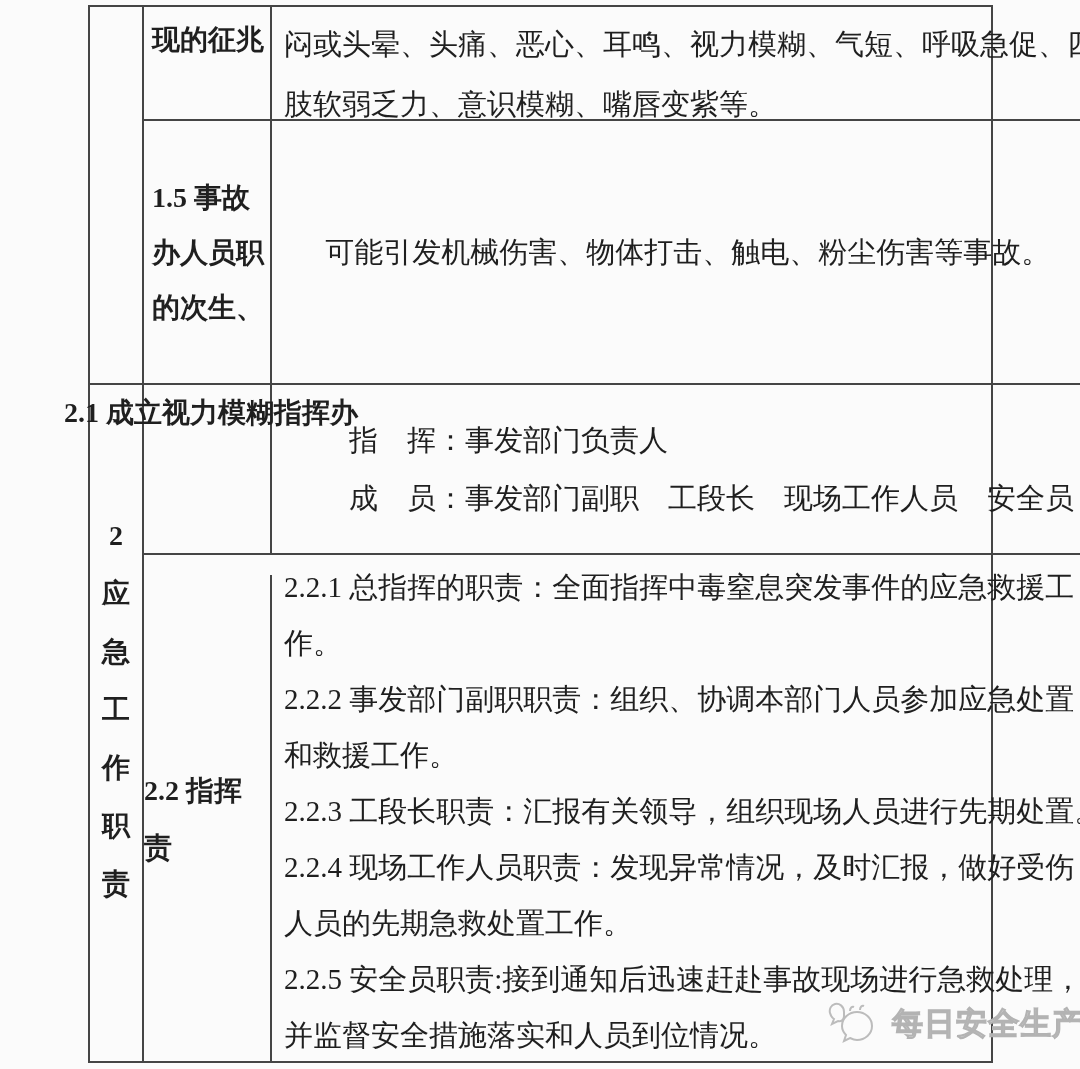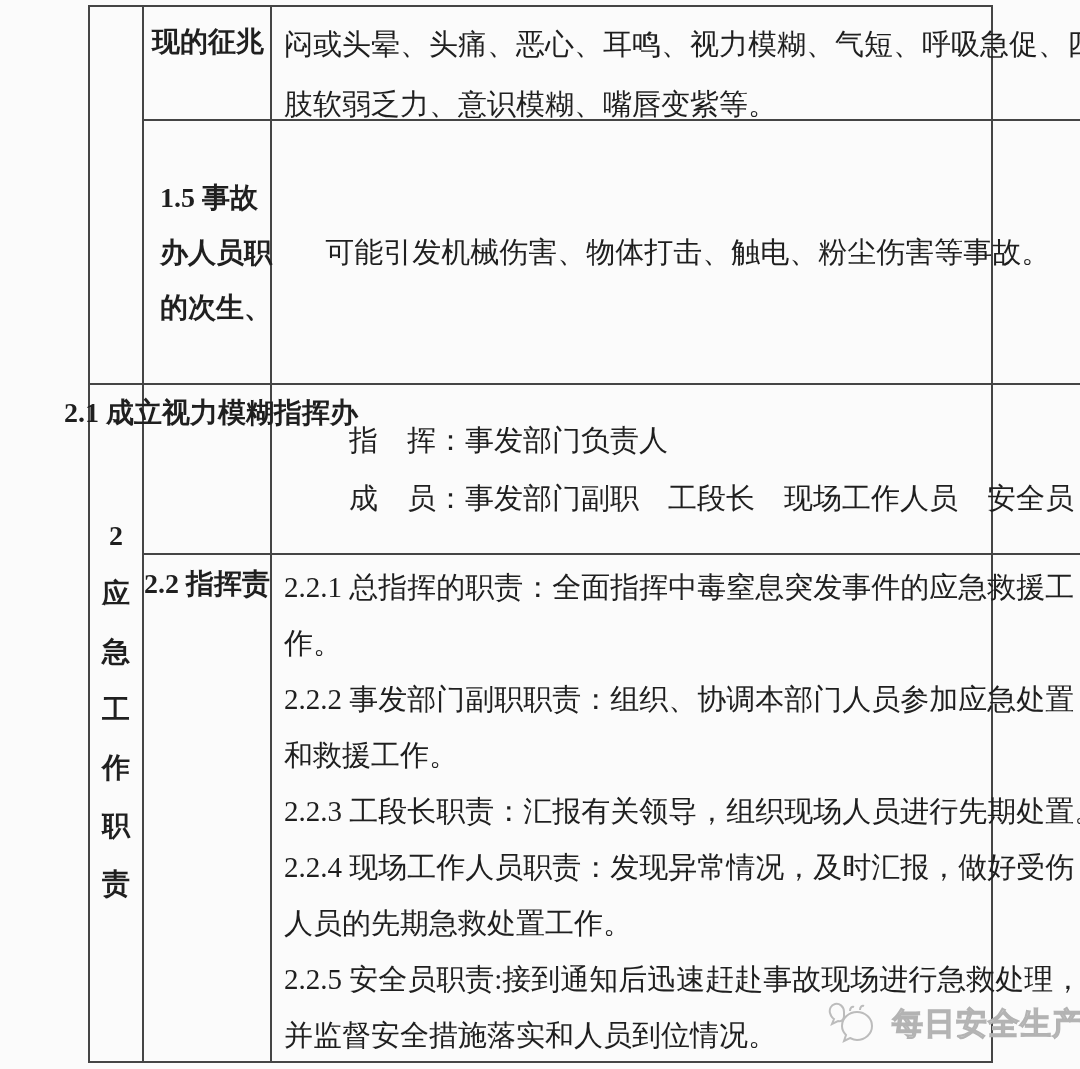--- a/index.html
+++ b/index.html
@@ -20,25 +20,25 @@
   .b-r{border-right:2px solid #454545;}
   .b-b{border-bottom:2px solid #454545;}
   
   .c1-sec1{grid-column:1;grid-row:1/3;}
   .c1-sec2{grid-column:1;grid-row:3/5;display:flex;flex-direction:column;align-items:center;justify-content:center;padding-bottom:28px;}
   .c1-sec2 .vchar{line-height:58px;font-size:28px;font-weight:bold;white-space:pre;}
   
   .hdr{font-weight:bold;font-size:28px;}
   .hdr .line{line-height:56px;white-space:nowrap;}
   .c2-r1{grid-column:2;grid-row:1;padding:7px 0 0 8px;}
-  .c2-r1 .line{line-height:56px;}
-  .c2-r2{grid-column:2;grid-row:2;display:flex;flex-direction:column;justify-content:center;padding-left:16px;}
+  .c2-r1 .line{line-height:56px;font-family:Liberation Mono, monospace;}
+  .c2-r2{grid-column:2;grid-row:2;display:flex;flex-direction:column;justify-content:center;padding-left:8px;}
   .c2-r2 .line{line-height:55px;}
   .c2-r3{grid-column:2;grid-row:3;display:flex;flex-direction:row;justify-content:center;padding-left:8px;}
-  .c2-r4{grid-column:2;grid-row:4;display:flex;flex-direction:row;justify-content:center;}
+  .c2-r4{grid-column:2;grid-row:4;display:flex;flex-direction:column;justify-content:center;margin-top:20px;}
   .c2-r4 .line{line-height:57px;}
   
   .content{font-size:29px;}
   .content .line{line-height:56px;white-space:pre;}
   .c3-r1{grid-column:3;grid-row:1;padding:7px 0 0 12px;}
   .c3-r1 .line{line-height:60px;}
   .c3-r2{grid-column:3;grid-row:2;display:flex;align-items:center;justify-content:center;}
   .c3-r2 .line{white-space:pre;}
   .c3-r3{grid-column:3;grid-row:3;display:flex;flex-direction:column;justify-content:center;padding-left:77px;}
   .c3-r3 .line{line-height:58px;}

